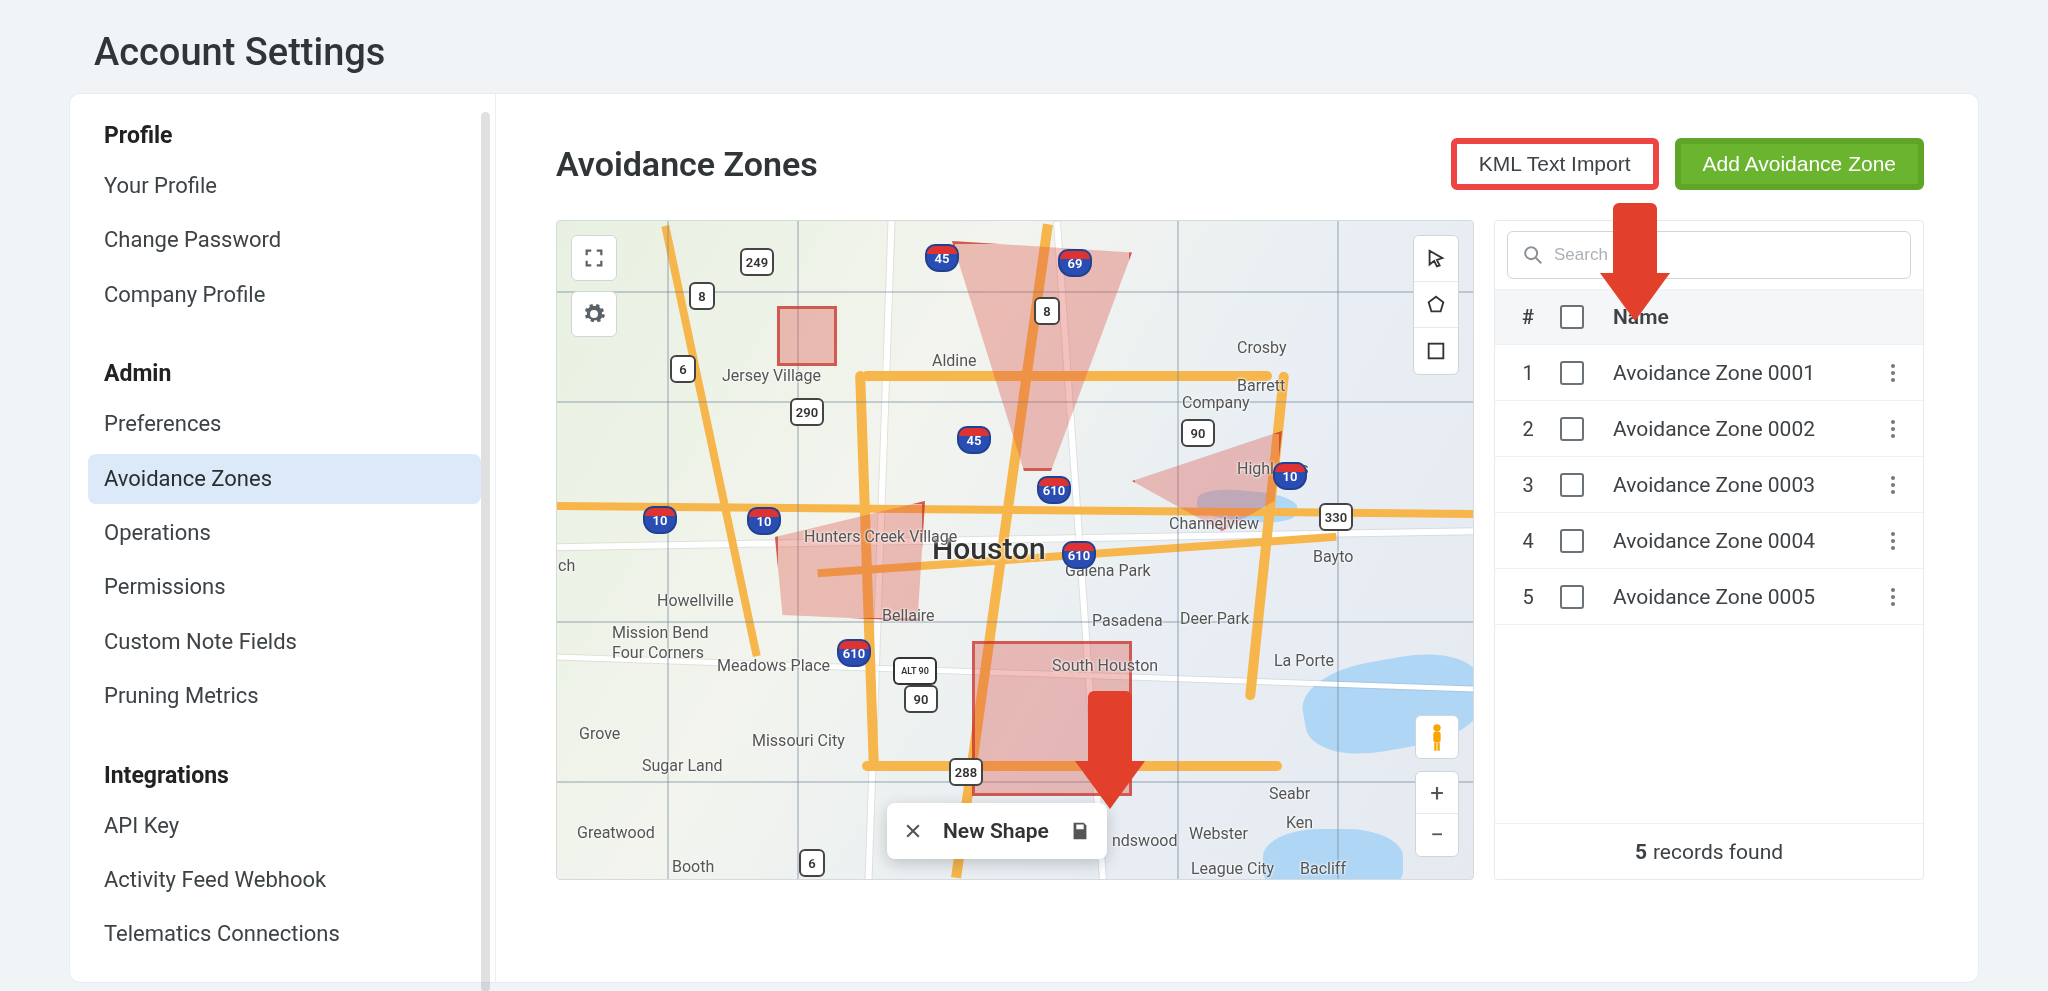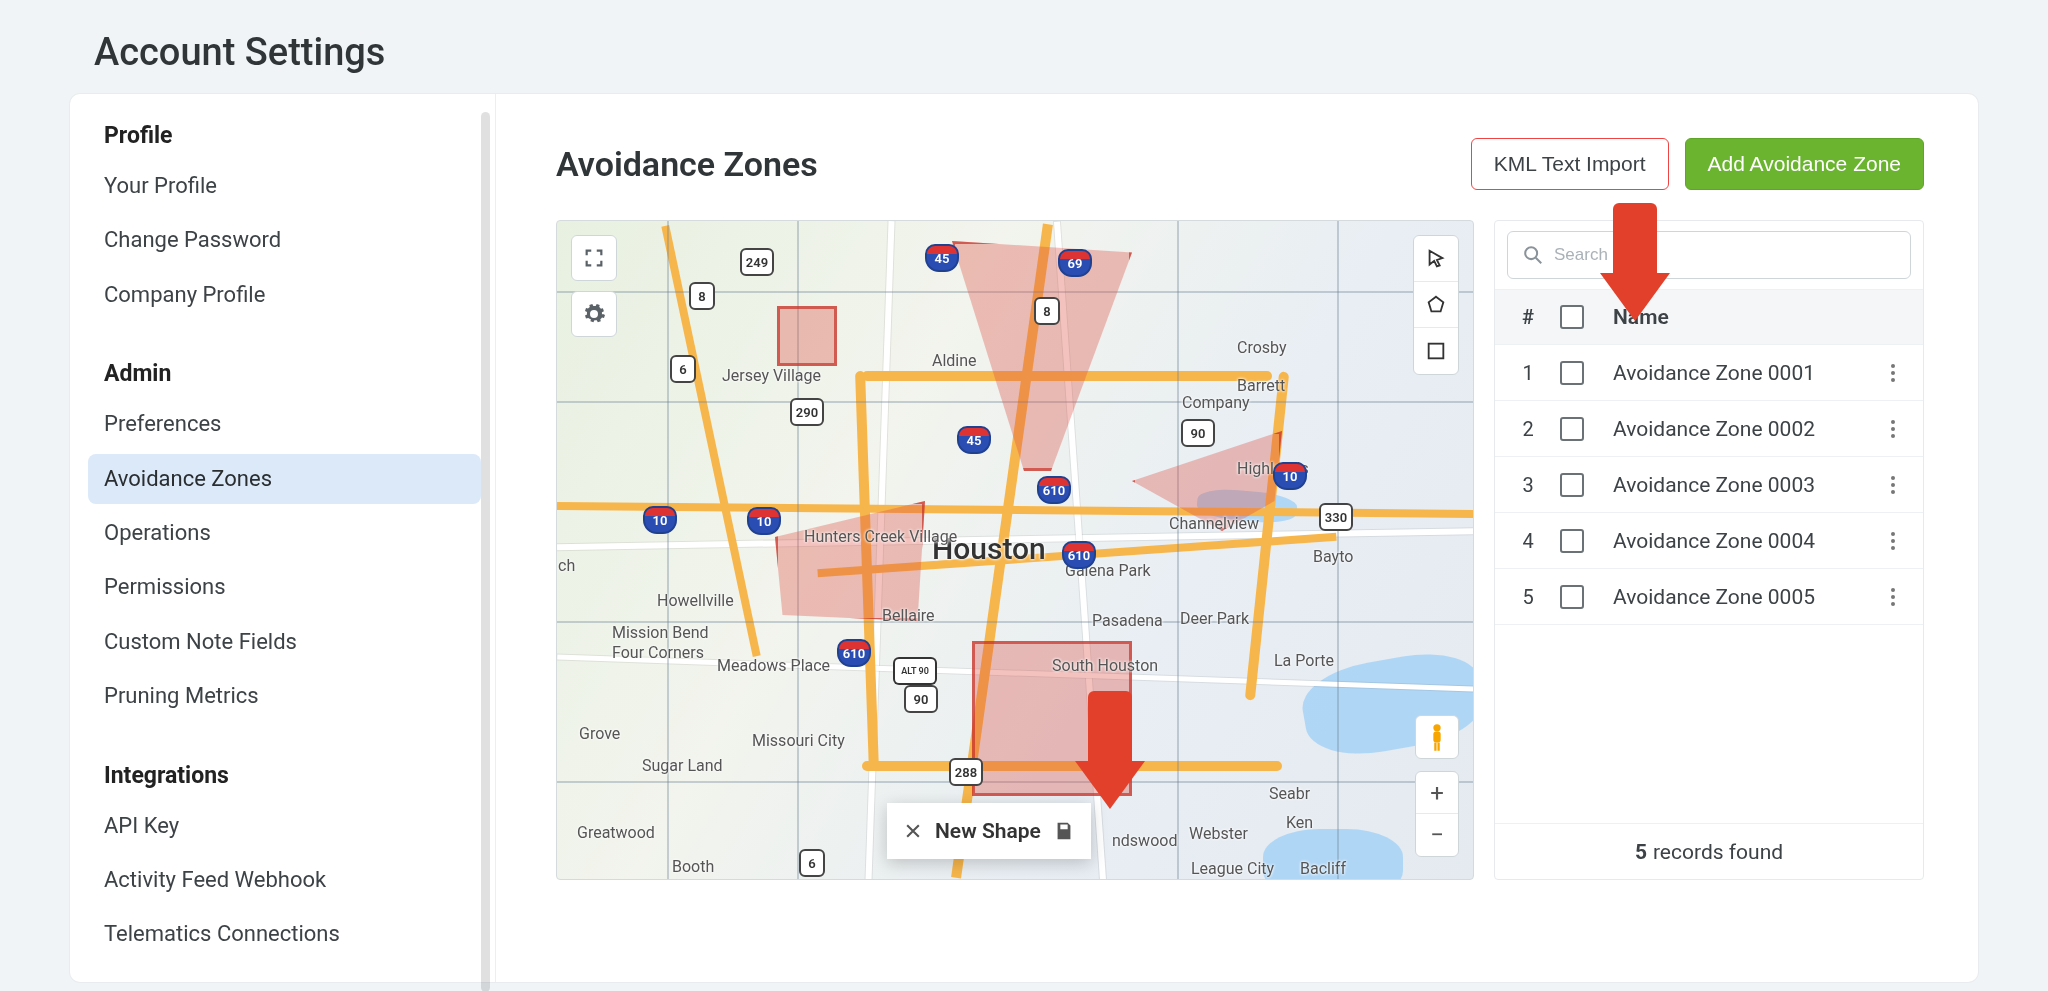--- a/index.html
+++ b/index.html
@@ -78,21 +78,21 @@
   }
   .btn {
     height: 52px;
     padding: 0 22px;
     border-radius: 6px;
     font-size: 21px;
     font-weight: 500;
     cursor: pointer;
     display: inline-flex;
     align-items: center;
-    border: 1px solid #ef4444;
+    border: 6px solid #ef4444;
     background: #fff;
     color: #3c4246;
     margin-left: 16px;
   }
   .btn.primary {
     background: #6bb42f;
     border-color: #5fa628;
     color: #fff;
   }
 
@@ -176,26 +176,26 @@
   .pegman {
     position:absolute; right:14px; bottom:120px;
     width:44px;height:44px;border:1px solid #cfd6da;border-radius:6px;background:#fff;
     display:flex;align-items:center;justify-content:center;cursor:grab;
   }
   .pegman svg{width:22px;height:30px;}
 
   .popup {
     position:absolute;
     background:#fff;
-    border-radius:0;
+    border-radius:8px;
     box-shadow:0 4px 16px rgba(0,0,0,0.2);
     height:56px;
     display:flex;align-items:center;
     padding:0 16px;
-    gap:12px;
+    gap:20px;
     justify-content:flex-end;
   }
   .popup .close, .popup .save { cursor:pointer;color:#555;display:flex;align-items:center; }
   .popup .label { font-size:21px;font-weight:600;color:#333; }
 
   .arrow {
     position:absolute;width:70px;height:120px;pointer-events:none;
   }
   .arrow .shaft{width:44px;height:70px;background:#e2402a;border-radius:6px 6px 0 0;margin:0 auto;}
   .arrow .head{width:0;height:0;border-left:35px solid transparent;border-right:35px solid transparent;border-top:48px solid #e2402a;}

